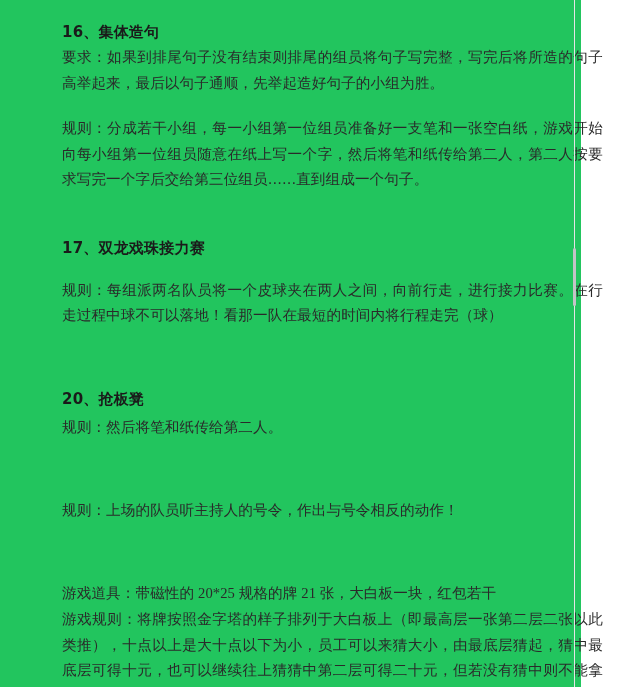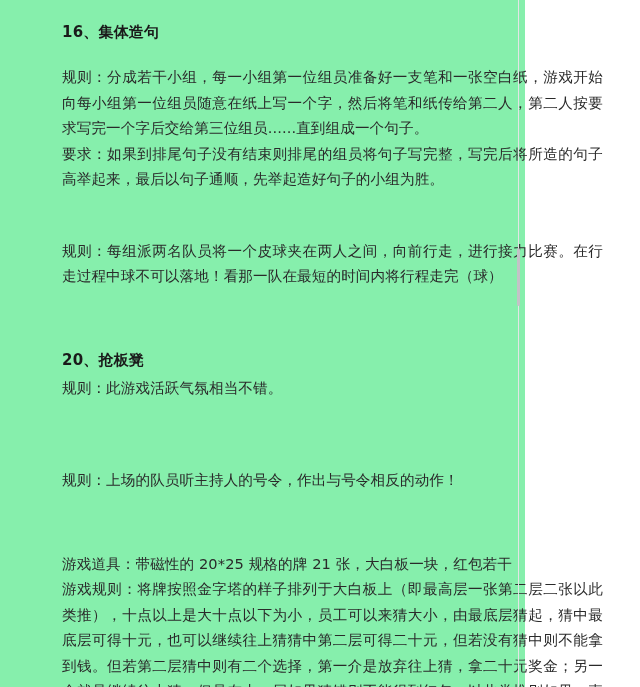--- a/index.html
+++ b/index.html
@@ -12,23 +12,23 @@
     height: 687px;
     overflow: hidden;
     font-family: "DejaVu Sans", "Liberation Sans", sans-serif;
     position: relative;
   }
 
   #page {
     position: absolute;
     top: 0;
     left: 0;
-    width: 525px;
+    width: 581px;
     height: 687px;
-    background: #86efac;
+    background: #22c55e;
     box-sizing: border-box;
   }
 
   .doc-body {
     position: absolute;
     left: 62px;
     top: 0;
     width: 541px;
     padding-top: 14px;
     box-sizing: border-box;
@@ -57,30 +57,30 @@
     text-align: justify;
     text-justify: inter-ideograph;
     letter-spacing: 0.1px;
   }
 
   
   .sec-16 { padding-top: 6px; }
   .sec-16 .section-para.first { margin-top: 20px; }
 
   .sec-17 { padding-top: 44px; }
-  .sec-17 .section-para.first { margin-top: 2px; }
+  .sec-17 .section-para.first { margin-top: 17px; }
 
   .sec-18 { padding-top: 59px; }
   .sec-18 .section-para.first { margin-top: 3px; }
 
   .sec-19 { padding-top: 58px; }
-  .sec-19 .section-para.first { margin-top: 9px; }
+  .sec-19 .section-para.first { margin-top: 0; }
 
   .sec-20 { padding-top: 55px; }
-  .sec-20 .section-para.first { margin-top: 3px; }
+  .sec-20 .section-para.first { margin-top: 3px; font-family: Liberation Serif, serif; }
 
   
   #scrollbar-track {
     position: absolute;
     top: 0;
     right: 6px;
     width: 1px;
     height: 687px;
     background: #e4e4e6;
   }
@@ -96,31 +96,32 @@
 </style>
 </head>
 <body>
 
 <div id="page">
 
   <div class="doc-body">
 
     <div class="section sec-16">
       <div class="section-heading">16、集体造句</div>
+      <p class="section-para">要求：如果到排尾句子没有结束则排尾的组员将句子写完整，写完后将所造的句子高举起来，最后以句子通顺，先举起造好句子的小组为胜。</p>
       <p class="section-para first">规则：分成若干小组，每一小组第一位组员准备好一支笔和一张空白纸，游戏开始向每小组第一位组员随意在纸上写一个字，然后将笔和纸传给第二人，第二人按要求写完一个字后交给第三位组员......直到组成一个句子。</p>
-      <p class="section-para">要求：如果到排尾句子没有结束则排尾的组员将句子写完整，写完后将所造的句子高举起来，最后以句子通顺，先举起造好句子的小组为胜。</p>
     </div>
 
     <div class="section sec-17">
+      <div class="section-heading">17、双龙戏珠接力赛</div>
       <p class="section-para first">规则：每组派两名队员将一个皮球夹在两人之间，向前行走，进行接力比赛。在行走过程中球不可以落地！看那一队在最短的时间内将行程走完（球）</p>
     </div>
 
     <div class="section sec-18">
       <div class="section-heading">20、抢板凳</div>
-      <p class="section-para first">规则：此游戏活跃气氛相当不错。</p>
+      <p class="section-para first">规则：然后将笔和纸传给第二人。</p>
     </div>
 
     <div class="section sec-19">
       <p class="section-para first">规则：上场的队员听主持人的号令，作出与号令相反的动作！</p>
     </div>
 
     <div class="section sec-20">
       <p class="section-para first">游戏道具：带磁性的 20*25 规格的牌 21 张，大白板一块，红包若干</p>
       <p class="section-para">游戏规则：将牌按照金字塔的样子排列于大白板上（即最高层一张第二层二张以此类推），十点以上是大十点以下为小，员工可以来猜大小，由最底层猜起，猜中最底层可得十元，也可以继续往上猜猜中第二层可得二十元，但若没有猜中则不能拿到钱。但若第二层猜中则有二个选择，第一介是放弃往上猜，拿二十元奖金；另一个就是继续往上猜，但是在上一层如果猜错则不能得到红包。以此类推则如果一直猜到最高层可得 60 元。此游戏活跃气氛相当不错。</p>
     </div>

